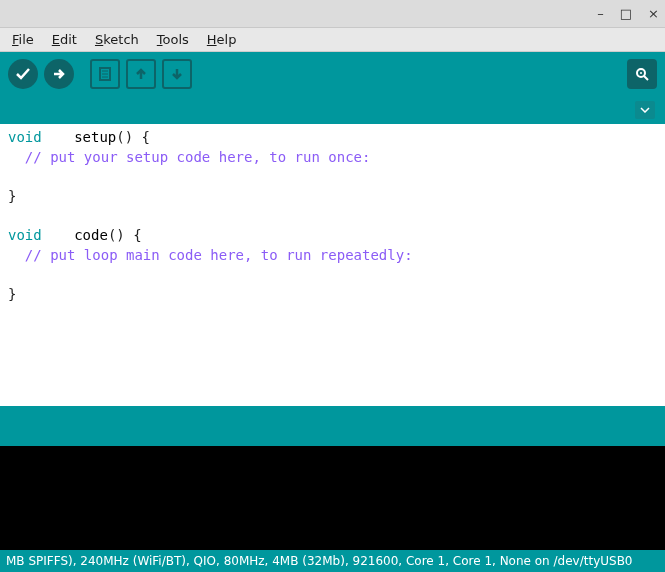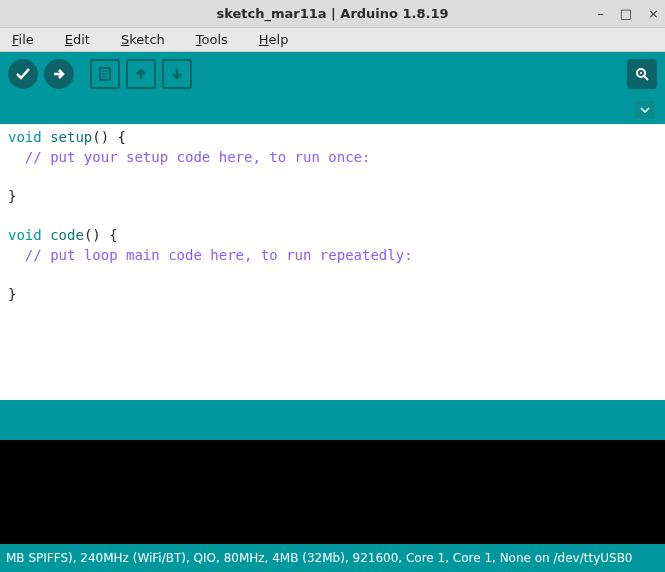--- a/index.html
+++ b/index.html
@@ -41,21 +41,21 @@
     cursor: pointer;
     font-size: 13px;
     line-height: 1;
   }
   .menubar {
     height: 24px;
     background: #e8e8e8;
     display: flex;
     align-items: center;
     padding: 0 6px;
-    gap: 19px;
+    gap: 6px;
     font-size: 13px;
     color: #1a1a1a;
     border-bottom: 1px solid #ccc;
   }
   .menubar span {
     padding: 2px 6px;
     cursor: pointer;
   }
   .menubar span u { text-decoration: underline; }
   .toolbar {
@@ -144,47 +144,46 @@
     background: #fff;
     font-family: "DejaVu Sans Mono", "Liberation Mono", monospace;
     font-size: 14px;
     line-height: 1.4;
     padding: 4px 8px;
     white-space: pre;
     overflow: hidden;
     color: #222;
   }
   .kw { color: #00979d; text-align: right; }
-  .fn { color: #0f766e; }
+  .fn { color: #000000; margin-left: 24px; }
   .cm { color: #8b5cf6; }
   .divider {
     height: 40px;
     background: #00979d;
   }
   .console {
     height: 104px;
     background: #000;
   }
   .statusbar {
-    height: 28px;
+    height: 22px;
     background: #00979d;
     color: #fff;
     font-size: 12px;
     display: flex;
     align-items: center;
     padding: 0 6px;
     white-space: nowrap;
     overflow: hidden;
   }
 </style>
 </head>
 <body>
 
 <div class="titlebar">
-  <div class="titlebar-title">sketch_mar11a | Arduino 1.8.19</div>
   <div class="window-controls">
     <span>–</span>
     <span>□</span>
     <span>×</span>
   </div>
 </div>
 
 <div class="menubar">
   <span><u>F</u>ile</span>
   <span><u>E</u>dit</span>

